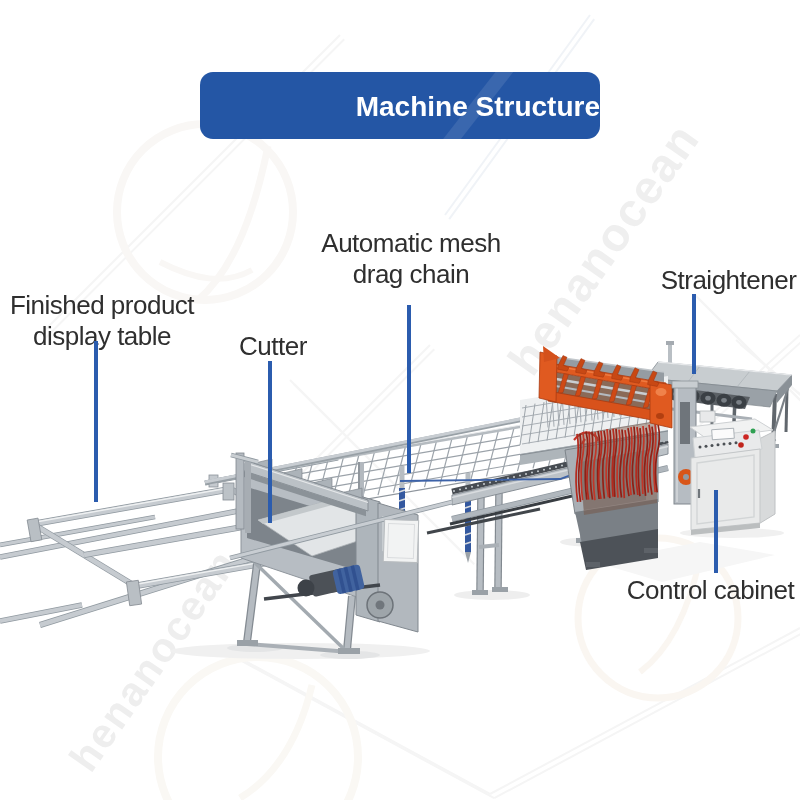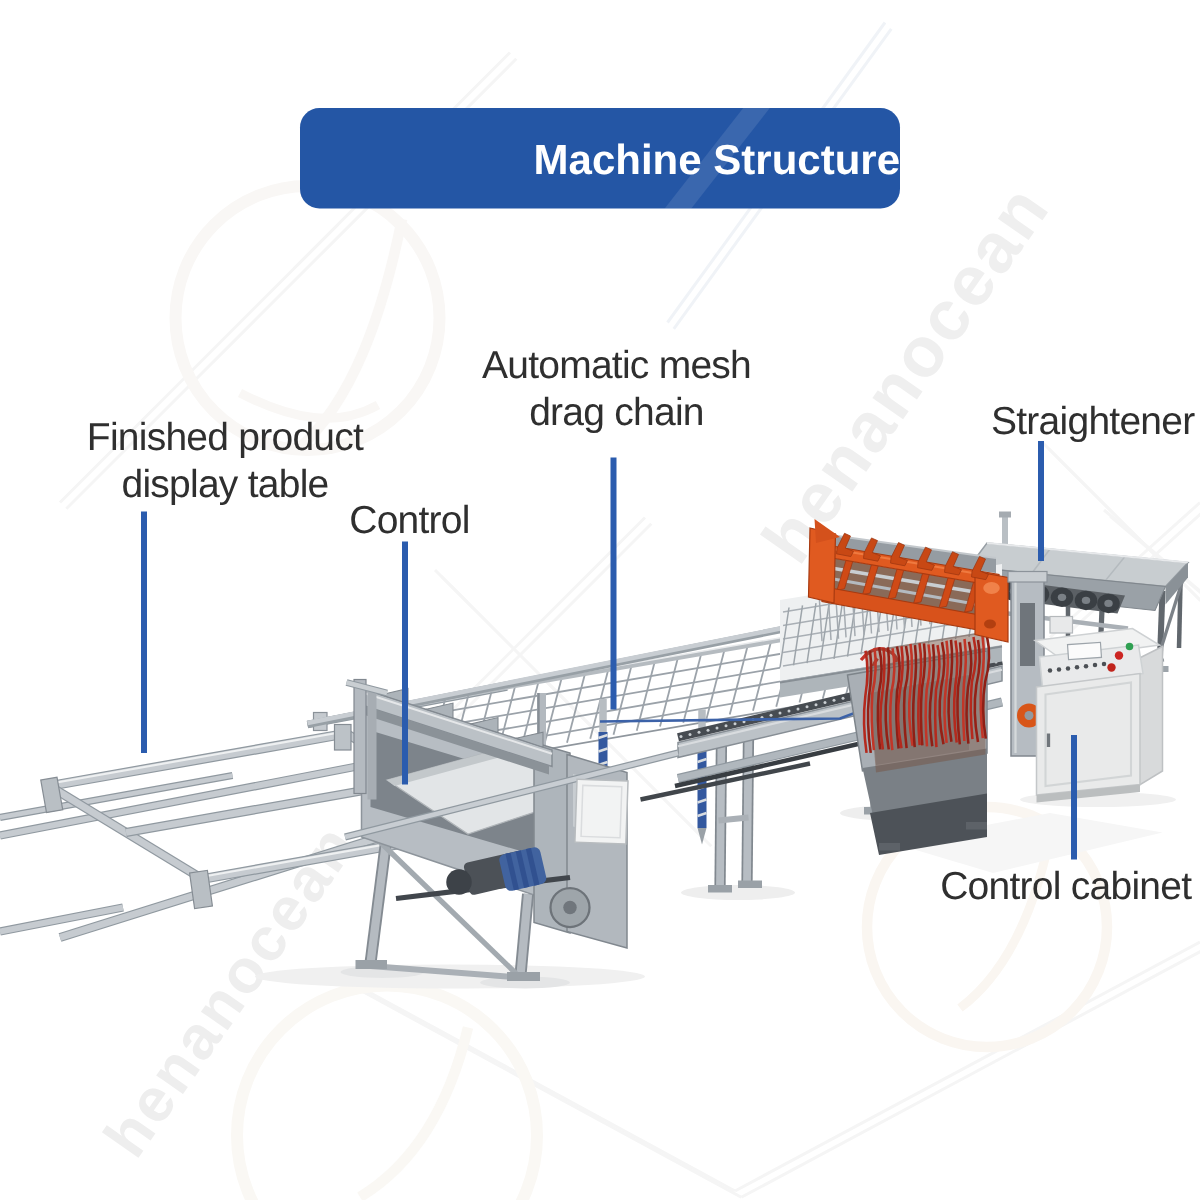--- a/index.html
+++ b/index.html
@@ -411,22 +411,22 @@
         <circle cx="724" cy="444.1" r="1.5" fill="#4c5055"></circle>
         <circle cx="730" cy="443.4" r="1.5" fill="#4c5055"></circle>
         <circle cx="736" cy="442.7" r="1.5" fill="#4c5055"></circle>
         <polygon points="691,458 760,449 760,523 691,530" fill="#e9eaea" stroke="#c4c7c9" stroke-width="1"></polygon>
         <polygon points="697,463 754,455 754,517 697,524" fill="none" stroke="#d2d5d6" stroke-width="1.4"></polygon>
         <line x1="699" y1="489" x2="699" y2="498" stroke="#70767b" stroke-width="2.2"></line>
         <polygon points="691,530 760,523 760,528 691,535" fill="#bbbebf"></polygon>
       </g>
 </svg>
 
-<div class="lbl" style="left:0px;top:276px;width:204px;padding-left:48px;">Finished product<br>display table</div>
-<div class="lbl" style="left:213px;top:331px;width:120px;">Control</div>
+<div class="lbl" style="left:0px;top:290px;width:204px;">Finished product<br>display table</div>
+<div class="lbl" style="left:213px;top:331px;width:120px;">Cutter</div>
 <div class="lbl" style="left:311px;top:228px;width:200px;">Automatic mesh<br>drag chain</div>
 <div class="lbl" style="left:628px;top:265px;width:201px;">Straightener</div>
 <div class="lbl" style="left:610px;top:575px;width:201px;">Control cabinet</div>
 <div class="vline" style="left:94px;top:341px;height:161px;"></div>
 <div class="vline" style="left:268px;top:361px;height:162px;"></div>
 <div class="vline" style="left:407px;top:305px;height:168px;"></div>
 <div class="vline" style="left:692px;top:294px;height:80px;"></div>
 <div class="vline" style="left:714px;top:490px;height:83px;"></div>
 
 <div id="banner">Machine Structure<span style="position:absolute;left:270px;top:-30px;width:14px;height:130px;background:rgba(255,255,255,0.10);transform:rotate(38deg);"></span></div>

